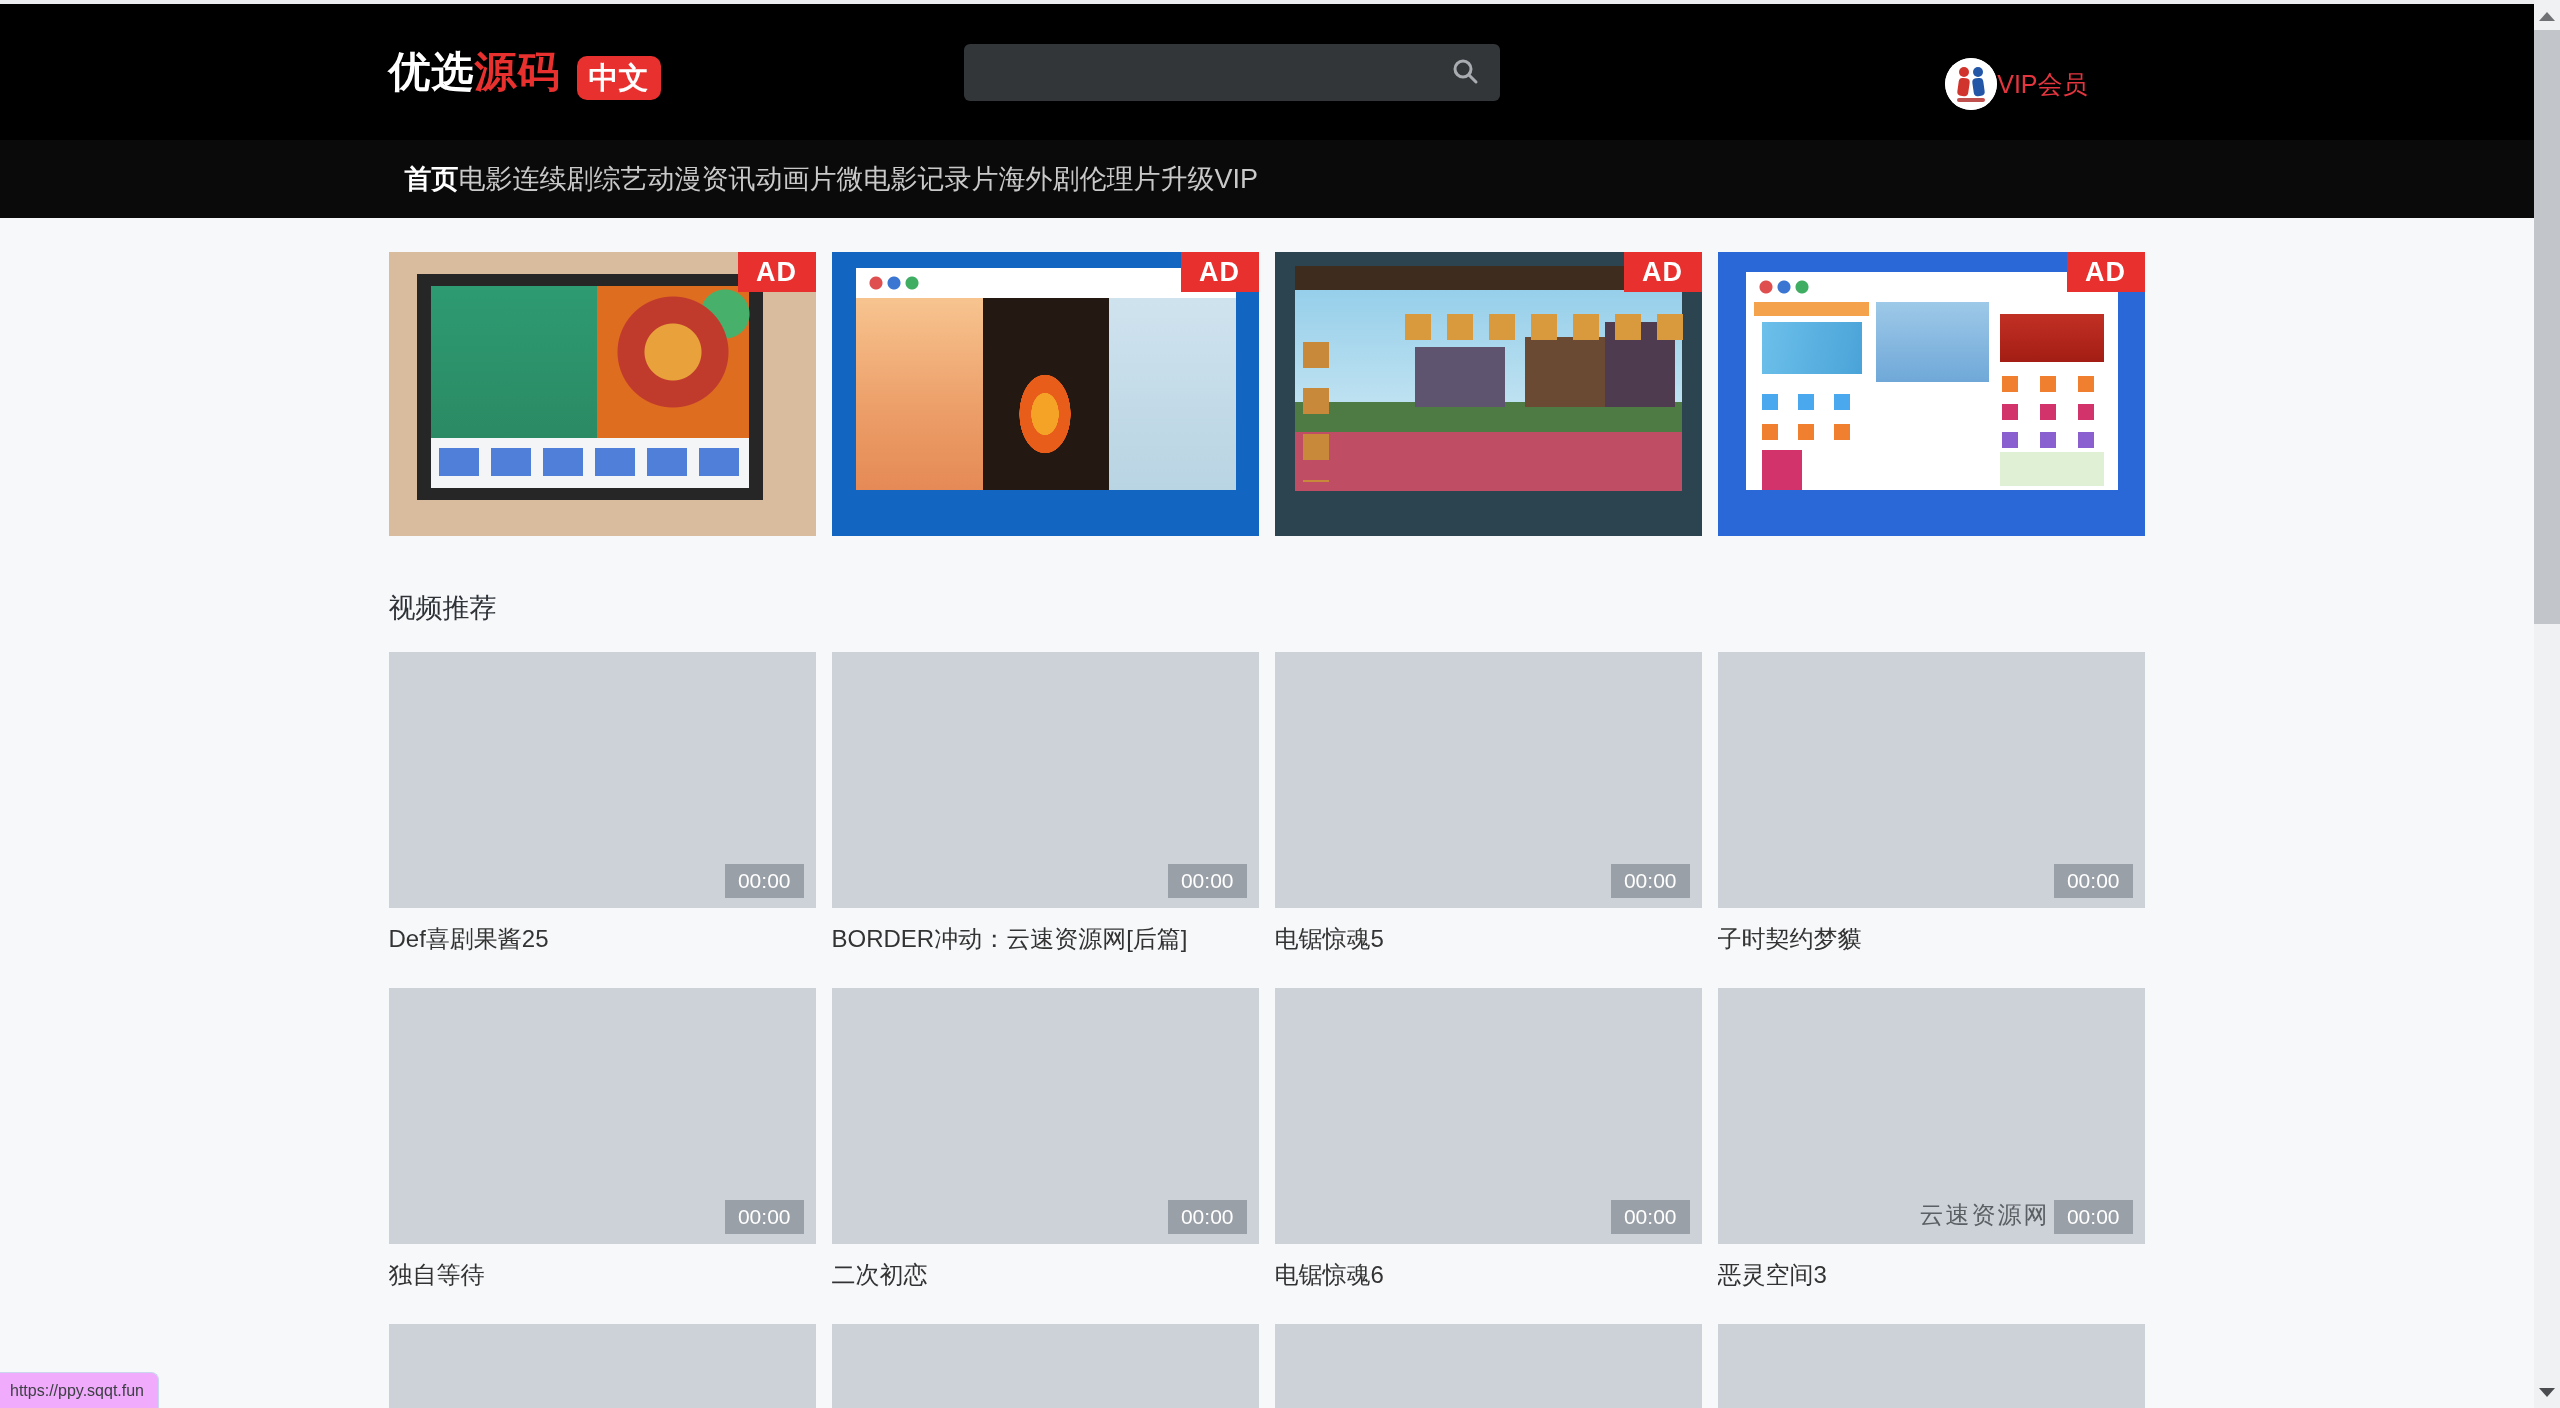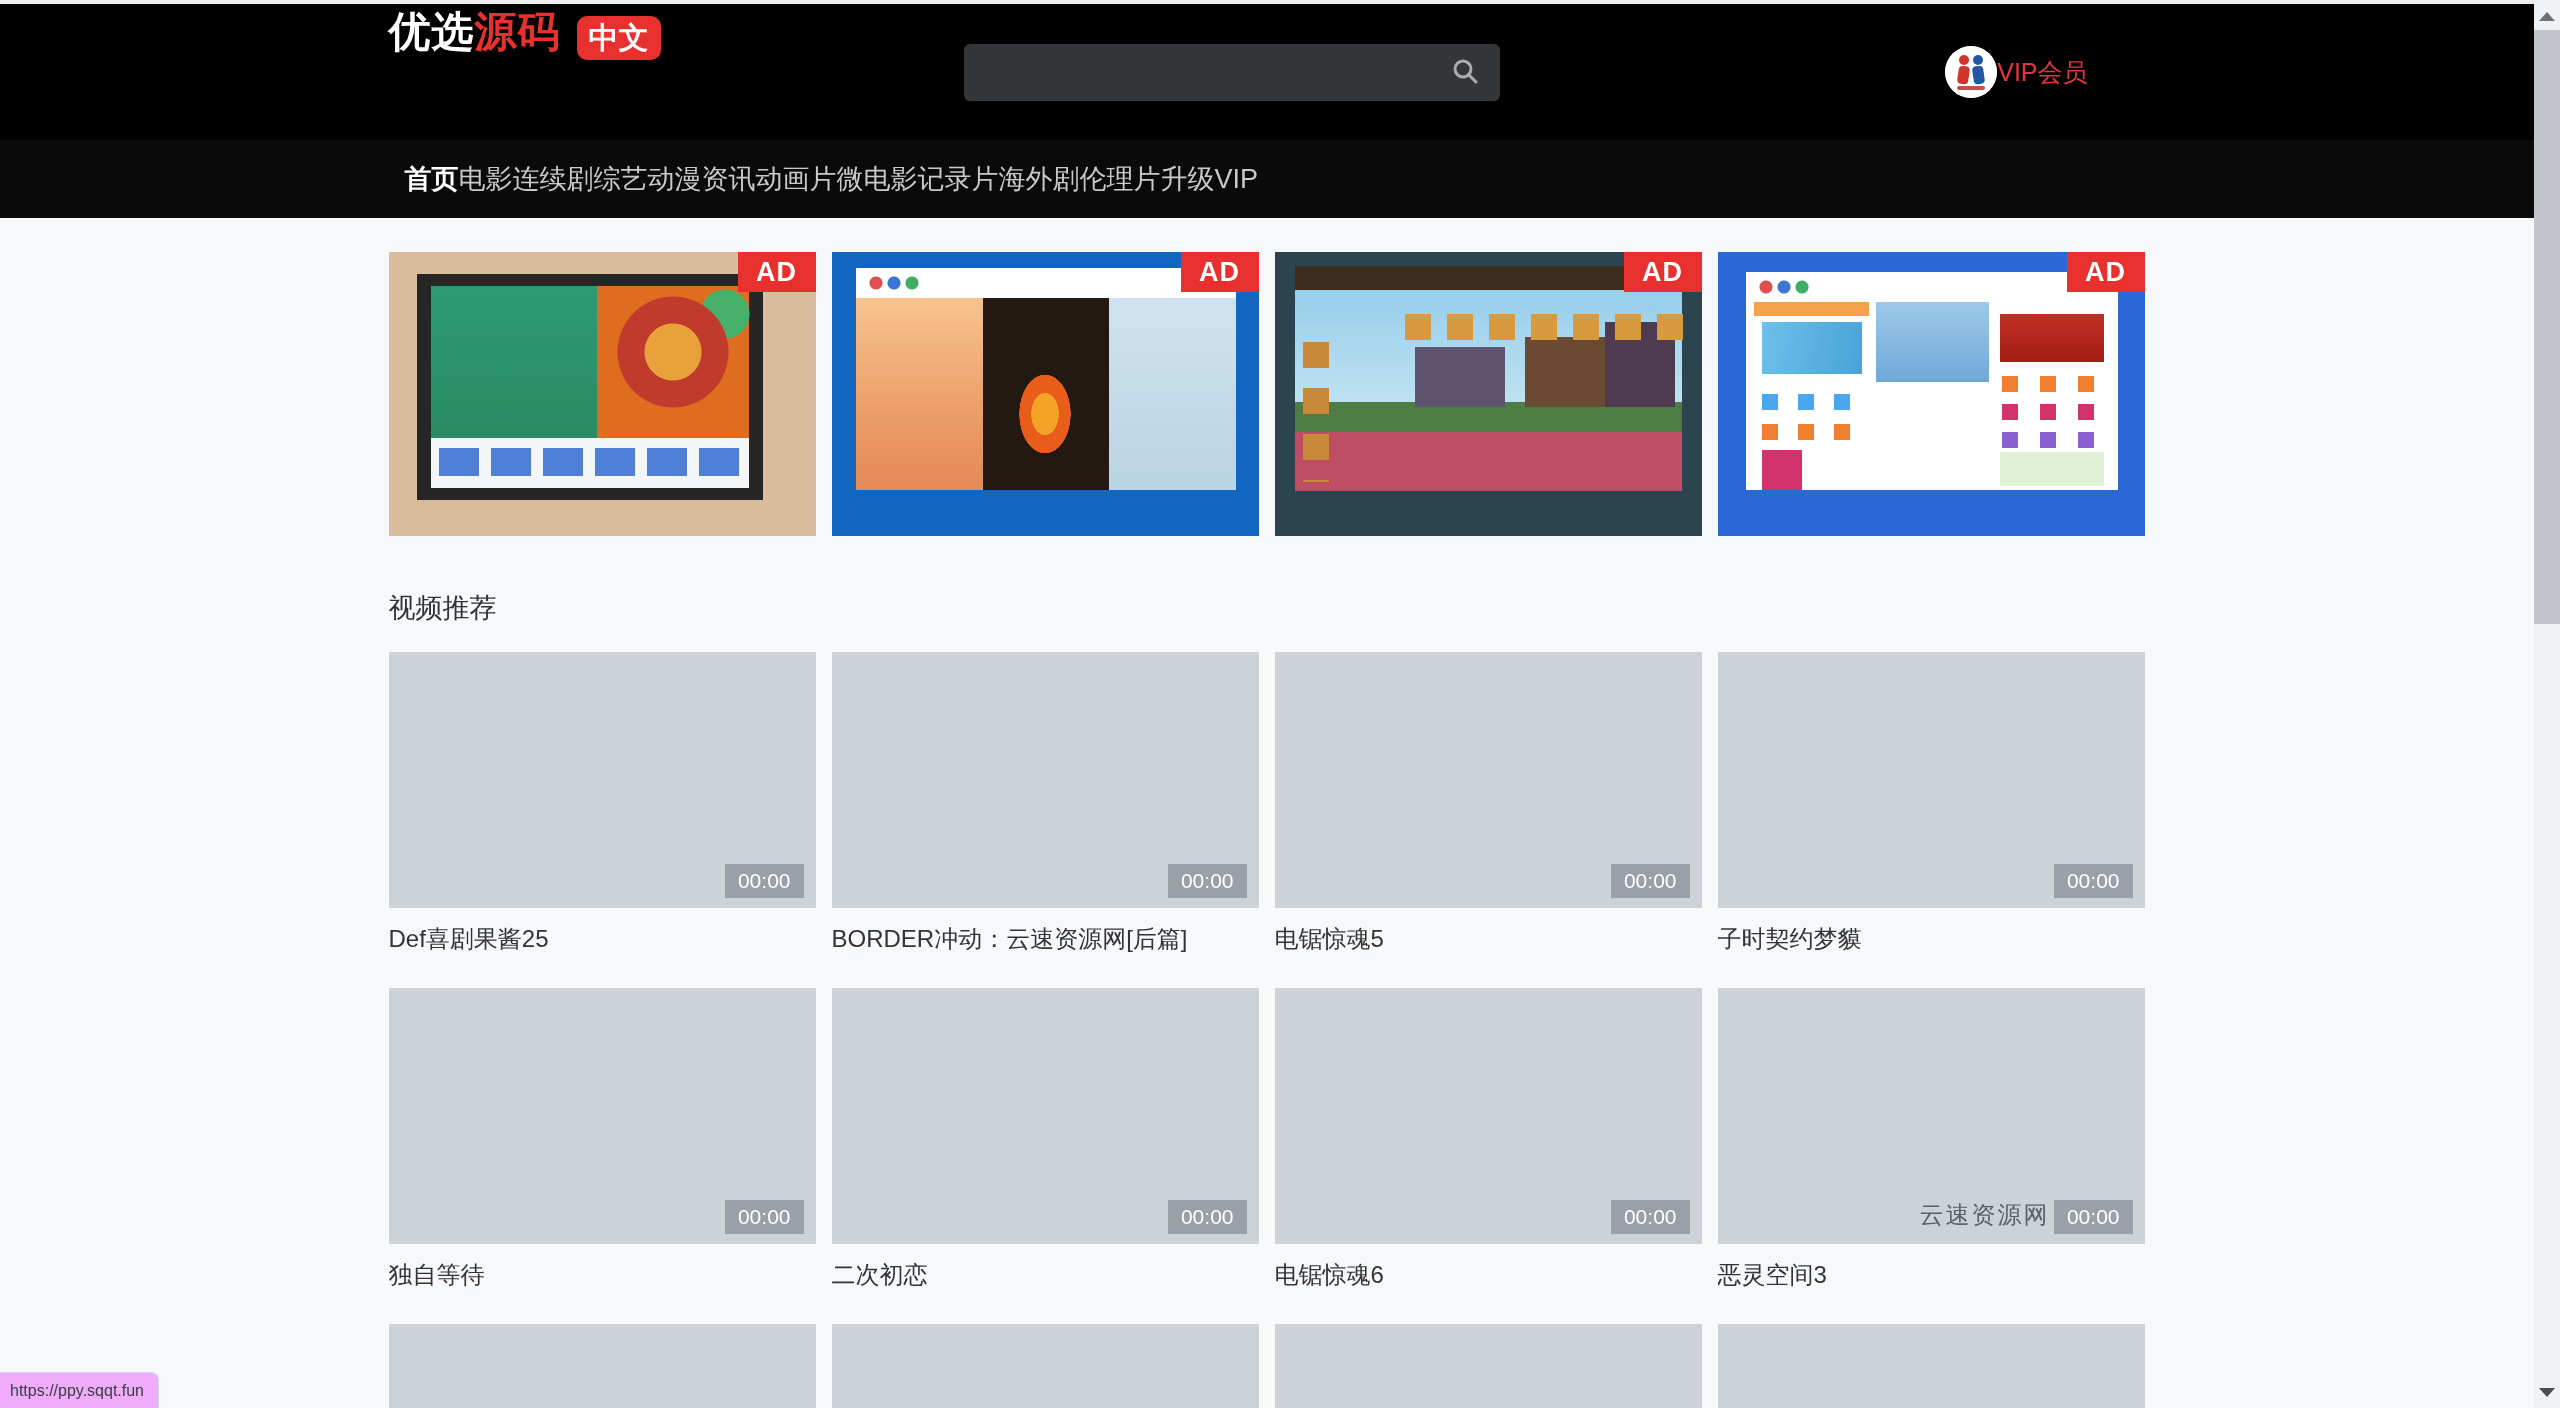--- a/index.html
+++ b/index.html
@@ -7,40 +7,40 @@
   body {
     font-family:"Liberation Sans","DejaVu Sans",sans-serif;
     background:#f7f8fa; position:relative;
   }
   .top-strip { height:4px; background:#ebedef; width:100%; }
   .page { width:2534px; }
   .container { width:1757px; margin:0 auto; position:relative; }
 
   
   .header { background:#000; height:136px; }
-  .header .container { height:136px; display:flex; align-items:flex-start; }
+  .header .container { height:136px; display:flex; align-items:center; }
   .logo { display:flex; align-items:center; cursor:pointer; }
   .logo-text { font-size:42px; font-weight:bold; letter-spacing:1px; }
   .logo-part1 { color:#ffffff; }
   .logo-part2 { color:#e8312f; }
   .logo-badge {
     margin-left:16px; background:#e8312f; color:#fff; font-size:30px; font-weight:bold;
     padding:4px 12px; border-radius:10px; line-height:1.2;margin-top:12px;
   }
   .search-wrap {
     position:absolute; left:575px; top:40px; width:536px; height:57px;
     background:#333639; border-radius:6px; display:flex; align-items:center;
   }
   .search-input {
     flex:1; height:100%; background:transparent; border:none; outline:none;
     color:#ddd; font-size:24px; padding:0 20px;
     font-family:"Liberation Sans","DejaVu Sans",sans-serif;
   }
   .search-btn { width:70px; height:100%; display:flex; align-items:center; justify-content:center; cursor:pointer; background:transparent; border:none; }
-  .user-area { position:absolute; right:58px; top:0; height:136px; display:flex; align-items:center; }
+  .user-area { position:absolute; right:58px; top:12px; height:136px; display:flex; align-items:center; }
   .avatar { width:52px; height:52px; border-radius:50%; background:#fff; overflow:hidden; cursor:pointer; position:relative; }
   .vip-link { color:#e5353f; font-size:25px; text-decoration:none; cursor:pointer; }
 
   
   .nav { background:#0a0a0a; height:78px; }
   .nav .container { height:78px; display:flex; align-items:center; padding-left:16px; }
   .nav-item { color:#c9c9c9; font-size:27px; cursor:pointer; white-space:nowrap; }
   .nav-item.active { color:#ffffff; font-weight:bold; }
 
   

